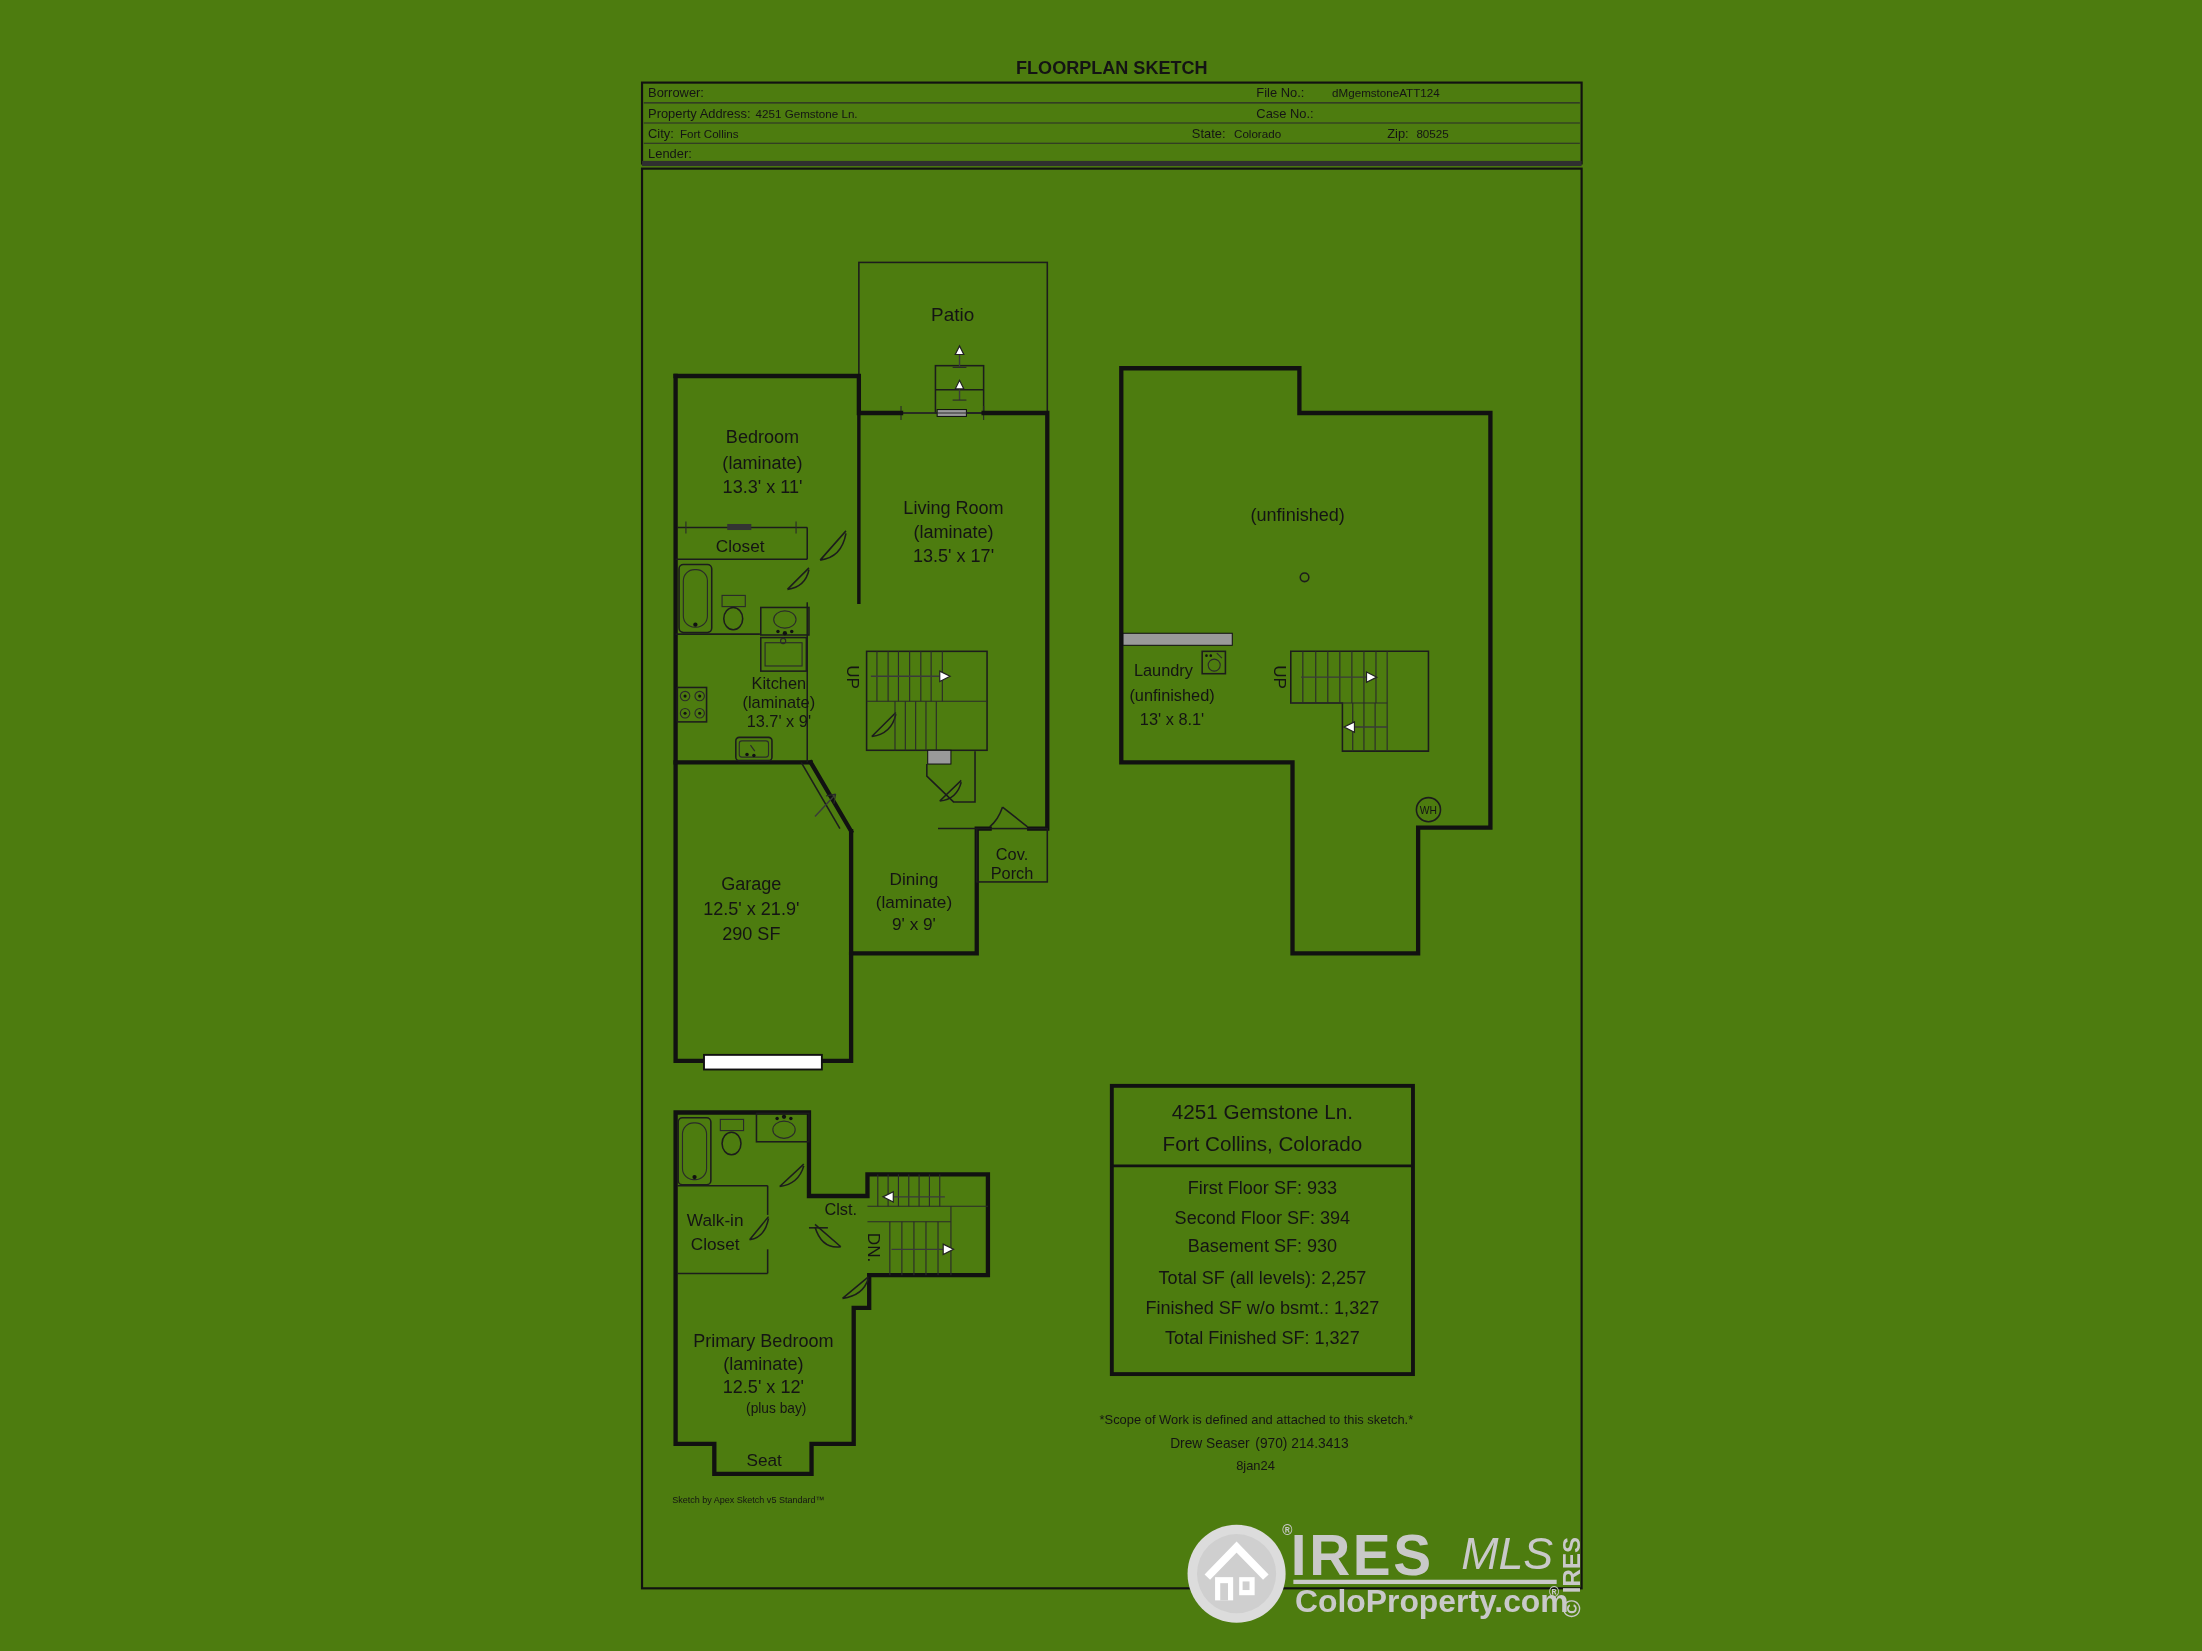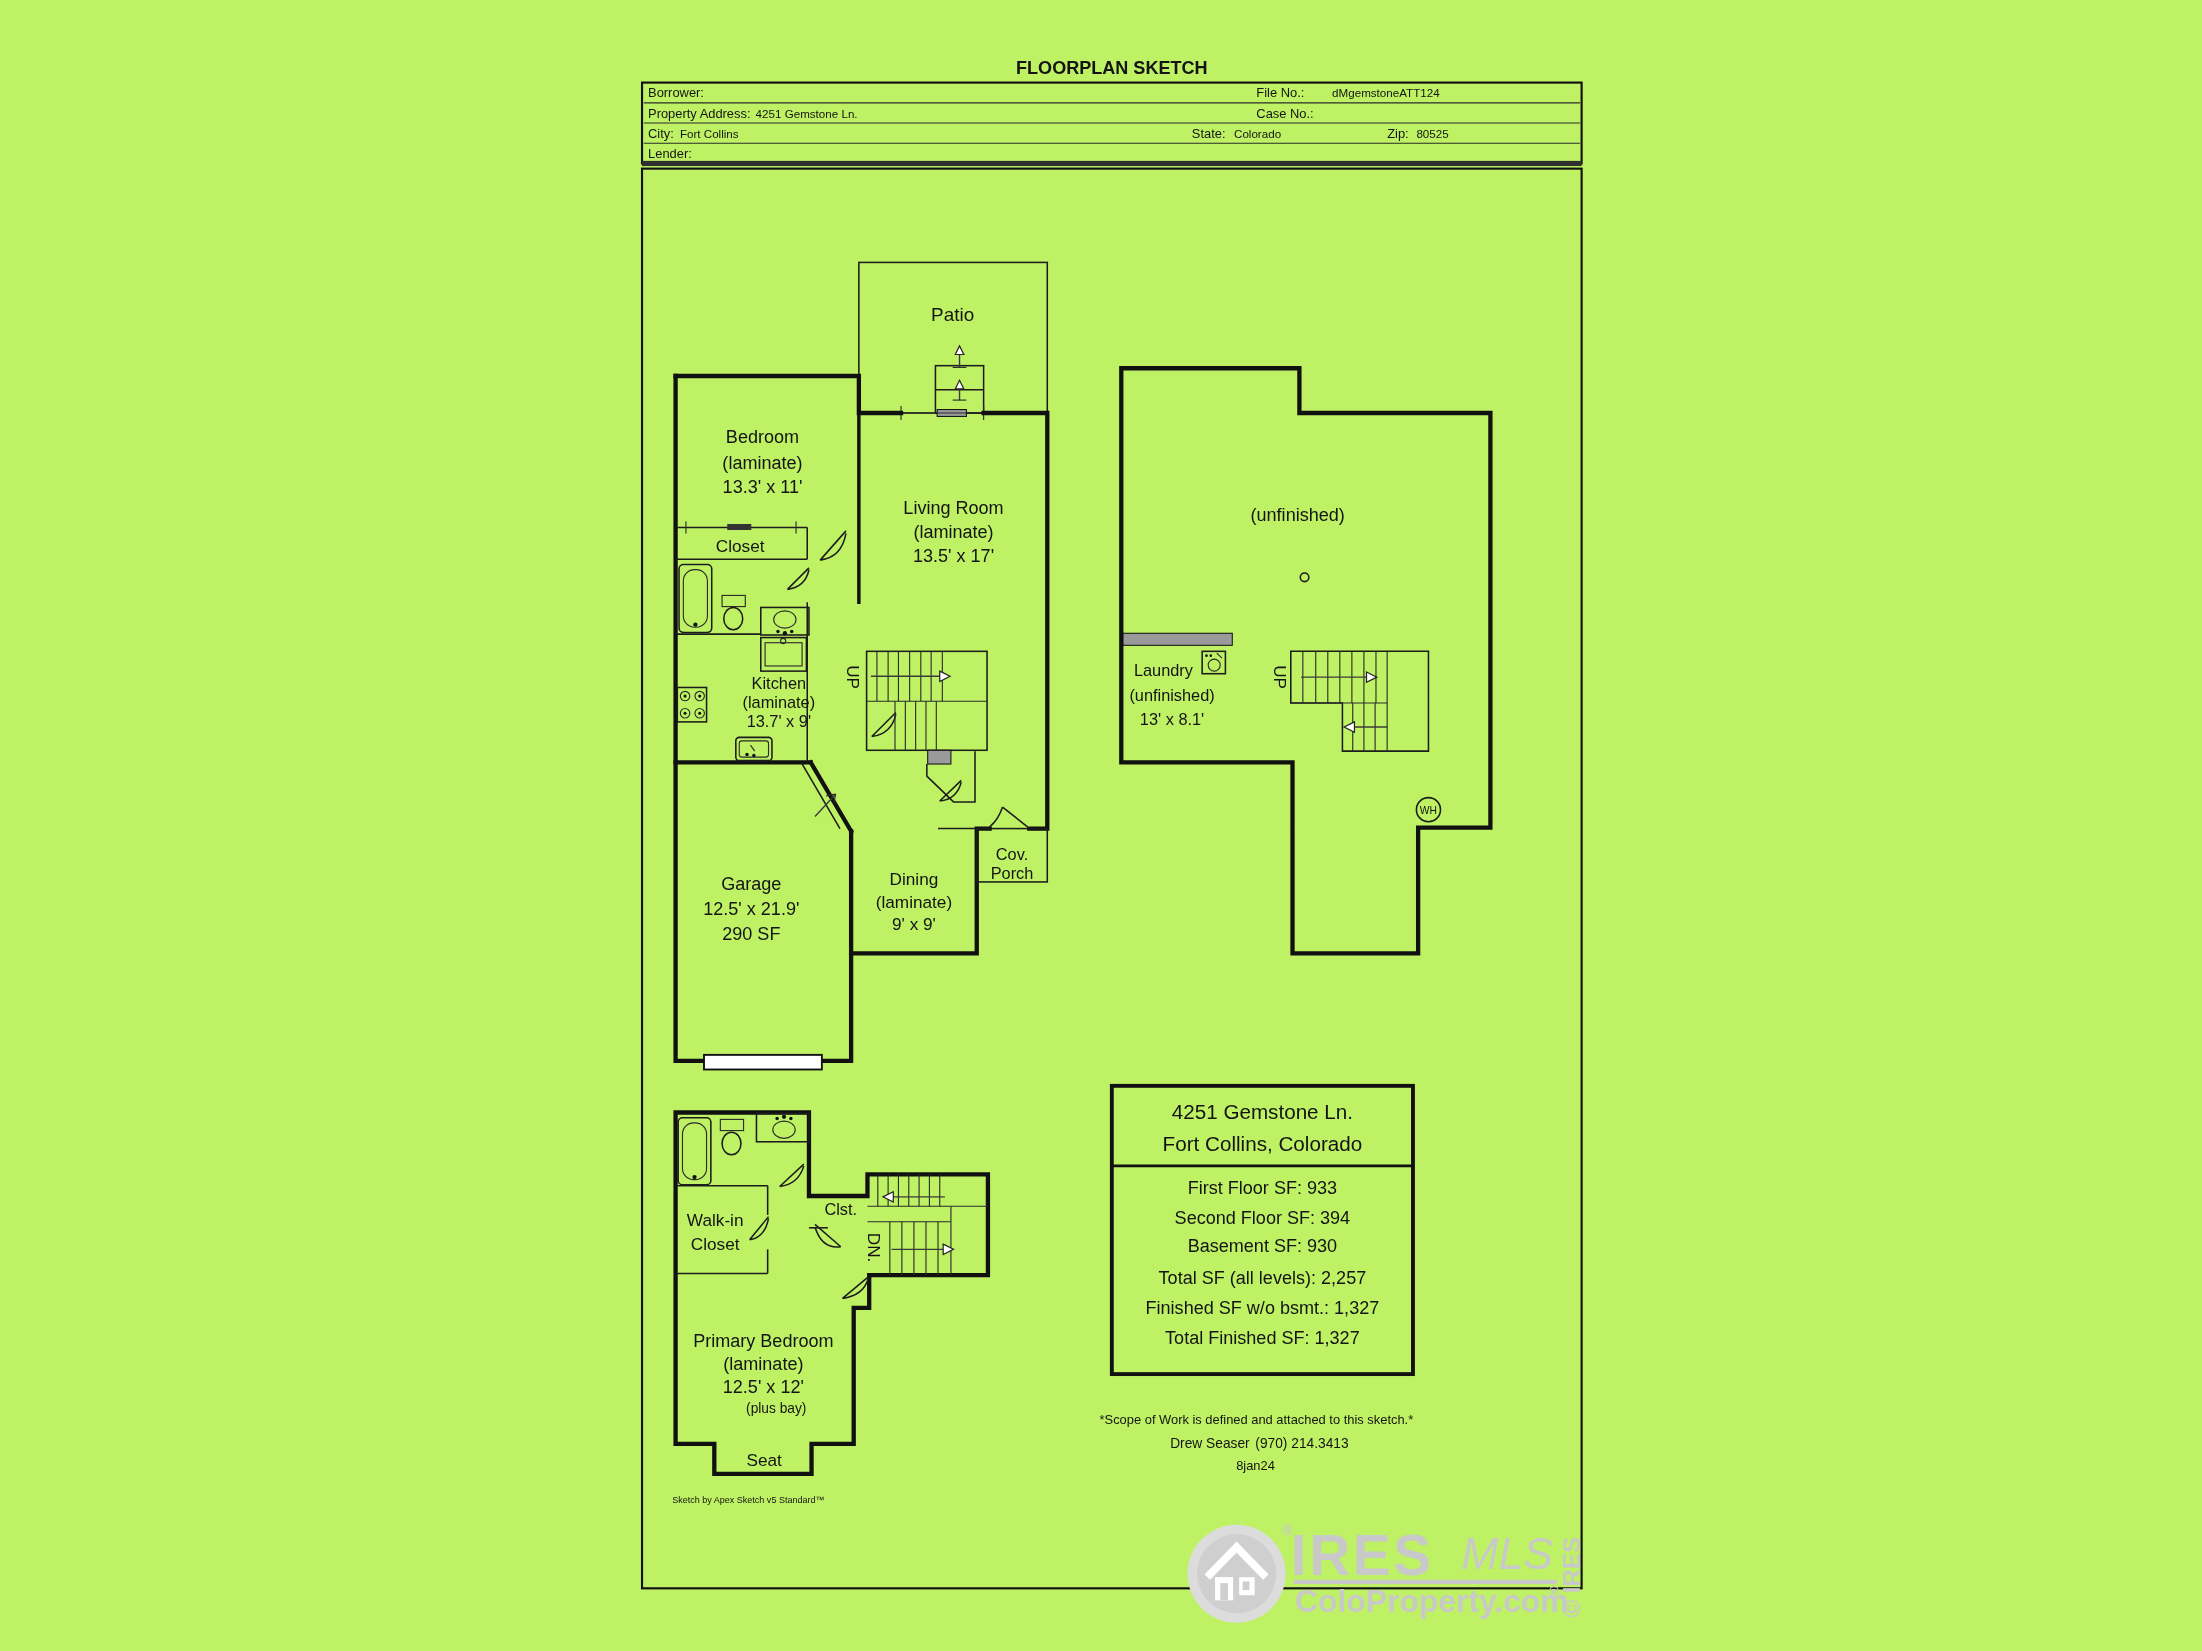--- a/index.html
+++ b/index.html
@@ -1,16 +1,16 @@
 <!DOCTYPE html>
 <html style="font-size:13.8px"><head>
 <meta charset="utf-8">
 <style>
   html,body{margin:0;padding:0;background:#fff;width:2203px;height:1652px;}
-  #page{position:relative;width:2203px;height:1652px;background:#bef264;overflow:hidden;}
+  #page{position:relative;width:2203px;height:1652px;background:#4d7c0f;overflow:hidden;}
   svg{position:absolute;left:0;top:0;}
   svg text{fill:#141414;font-family:"Liberation Sans",sans-serif;}
   .w5{stroke:#111;stroke-width:5;fill:none;stroke-linecap:square;}
   .w4{stroke:#111;stroke-width:4;fill:none;stroke-linecap:square;}
   .w25{stroke:#111;stroke-width:2.5;fill:none;}
   .thin{stroke:#1c1c1c;stroke-width:1.8;fill:none;}
   .thin1{stroke:#2a2a2a;stroke-width:1.3;fill:none;}
   .arrowln{stroke:#3a3a3a;stroke-width:1.6;fill:none;}
   .openhead{fill:#fff;stroke:#222;stroke-width:1.4;}
   .grayfill{fill:#9a9a9a;stroke:#111;stroke-width:1.2;}

